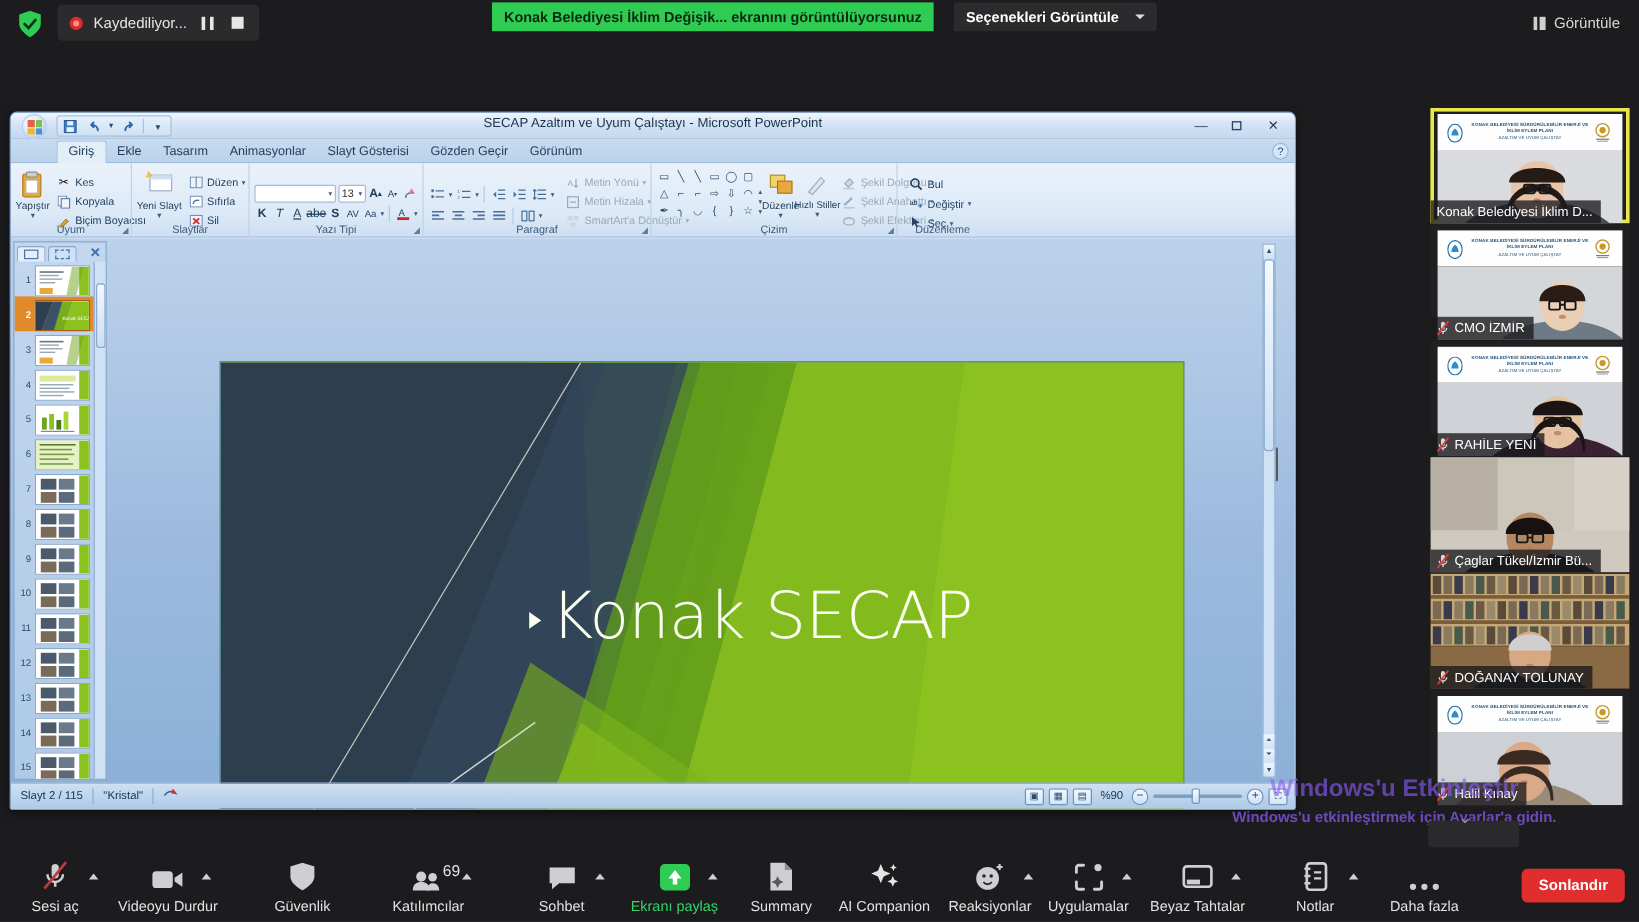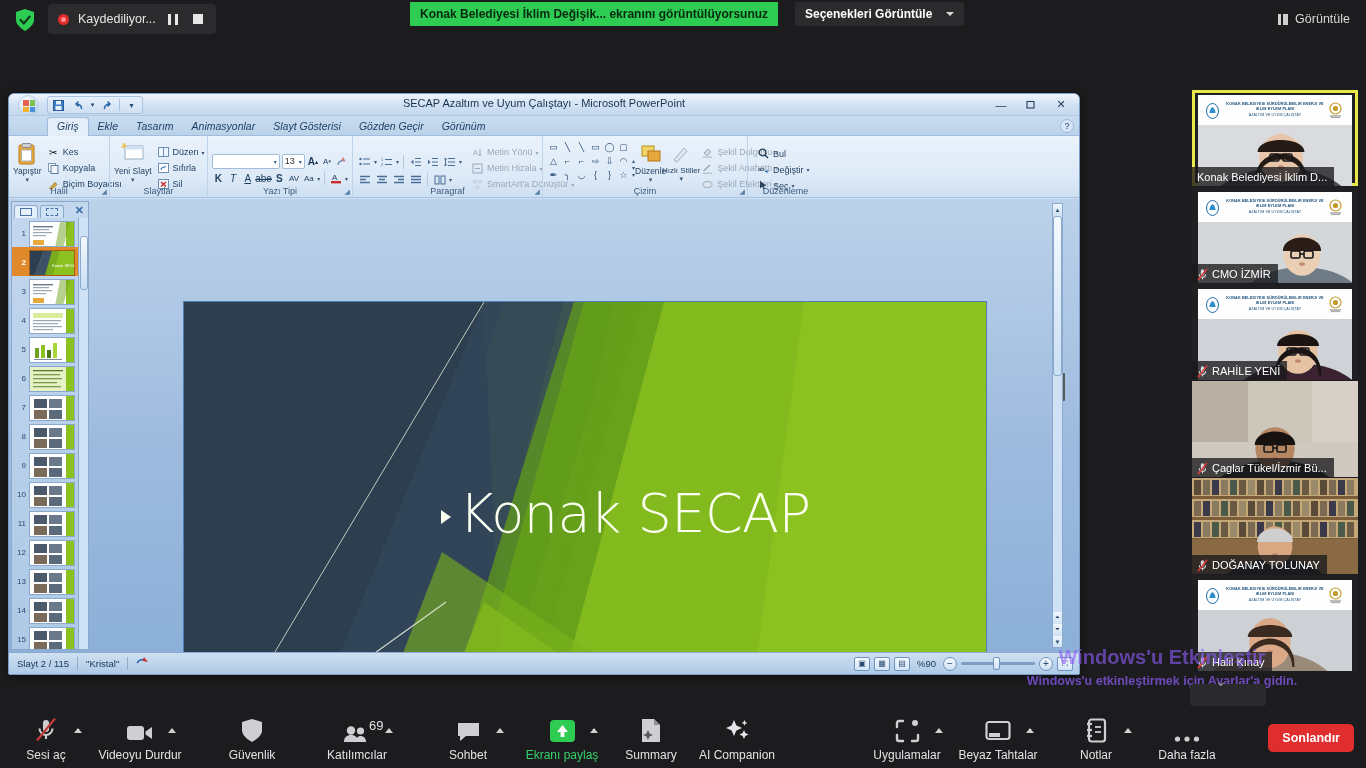--- a/index.html
+++ b/index.html
@@ -100,21 +100,21 @@
   }
   #win-ctrls { position:absolute; right:4px; top:1px; display:flex; gap:2px; }
   .win-btn { width:28px; height:19px; display:flex; align-items:center; justify-content:center;
     font-size:11px; color:#27405c; cursor:pointer; border-radius:2px; }
 
   #ribbon-tabs {
     height: 20px; background: linear-gradient(#c9dcf0,#bad2ea);
     display:flex; align-items:flex-end; padding-left: 38px; position:relative;
     border-bottom:1px solid #9fbdde;
   }
-  .rtab { font-size:10.5px; color:#1d3c5c; padding: 2px 9px 3px; cursor:pointer; white-space:nowrap;font-style:italic; }
+  .rtab { font-size:10.5px; color:#1d3c5c; padding: 2px 9px 3px; cursor:pointer; white-space:nowrap; }
   .rtab.active { background:#e3eef9; border:1px solid #9fbdde; border-bottom:none;
     border-radius:3px 3px 0 0; padding: 2px 9px 4px; margin-bottom:-1px; }
   #help-ico { position:absolute; right:5px; bottom:2px; width:14px; height:14px; border-radius:50%;
     background:#d6e6f6; border:1px solid #9dbada; font-size:9px; color:#2a4a73;
     display:flex; align-items:center; justify-content:center; cursor:pointer; }
 
   #ribbon-body {
     height: 62px; background: linear-gradient(#eaf2fb,#dce9f7 70%,#cddff1);
     border-bottom:1px solid #a9c4e1; display:flex; position:relative;
   }
@@ -388,21 +388,21 @@
         </div>
         <div class="smallbtn">
           <span class="si">
             <svg width="11" height="11" viewBox="0 0 11 11">
                 <path d="M1.5 9.5 L7 3.5 L9 5.5 L3.5 10.5 Z" fill="#d9a33c" stroke="#9a6e16" stroke-width=".7"></path>
               </svg>
           </span>
           <span class="st">Biçim Boyacısı</span>
         </div>
       </div>
-      <span class="glabel">Halil</span>
+      <span class="glabel">Uyum</span>
       <span class="gdial">◢</span>
     </div>
 
     <div class="rgroup" style="width:98px;">
       <div class="bigbtn" style="width:40px;">
         <span class="bi">
           <svg width="26" height="24" viewBox="0 0 26 24">
               <rect x="5" y="4" width="18" height="13" fill="#fff" stroke="#9aaec5"></rect>
               <rect x="5" y="4" width="18" height="3.5" fill="#cfe0f2"></rect>
               <path d="M4 2 l2.5 2.5M1.5 5 h4M3.5 1 v4" stroke="#e8c24a" stroke-width="1.4"></path>
@@ -1321,20 +1321,33 @@
     <div class="zitem" style="position: absolute; left: 695px; width: 84px; top: 2px;">
       <span class="zicon">
         <svg width="27" height="25" viewBox="0 0 27 25">
           <path d="M10 2 l2.4 5.6 L18 10 l-5.6 2.4 L10 18 l-2.4-5.6 L2 10 l5.6-2.4z" fill="#e4e4e6"></path>
           <path d="M20 12 l1.4 3.1 L24.5 16.5 l-3.1 1.4 L20 21 l-1.4-3.1 L15.5 16.5 l3.1-1.4z" fill="#e4e4e6"></path>
           <path d="M20.5 2 l.9 2 2 .9 -2 .9 -.9 2 -.9-2 -2-.9 2-.9z" fill="#e4e4e6"></path>
         </svg>
       </span>
       <span class="zlabel">AI Companion</span>
     </div>
+    <div class="zitem" style="position: absolute; left: 783px; width: 84px; top: 2px;">
+      <span class="zicon">
+        <svg width="26" height="24" viewBox="0 0 26 24">
+          <circle cx="11" cy="13" r="9.5" fill="#cfcfd2"></circle>
+          <circle cx="8" cy="11" r="1.5" fill="#2a2a2c"></circle>
+          <circle cx="14" cy="11" r="1.5" fill="#2a2a2c"></circle>
+          <path d="M7.5 16 C9.5 18.5 12.5 18.5 14.5 16" stroke="#2a2a2c" stroke-width="1.5" fill="none"></path>
+          <path d="M21 1 v5M18.5 3.5 h5" stroke="#cfcfd2" stroke-width="1.8"></path>
+        </svg>
+      </span>
+      <span class="zlabel">Reaksiyonlar</span>
+      <span class="caret" style="right:6px;"></span>
+    </div>
     <div class="zitem" style="position: absolute; left: 865px; width: 84px; top: 2px;">
       <span class="zicon">
         <svg width="25" height="24" viewBox="0 0 25 24">
           <path d="M8 2 H4 a2 2 0 0 0-2 2 v4" stroke="#cfcfd2" stroke-width="2.4" fill="none" stroke-linecap="round"></path>
           <path d="M2 16 v4 a2 2 0 0 0 2 2 h4" stroke="#cfcfd2" stroke-width="2.4" fill="none" stroke-linecap="round"></path>
           <path d="M17 22 h4 a2 2 0 0 0 2-2 v-4" stroke="#cfcfd2" stroke-width="2.4" fill="none" stroke-linecap="round"></path>
           <circle cx="20" cy="4" r="3" fill="#cfcfd2"></circle>
         </svg>
       </span>
       <span class="zlabel">Uygulamalar</span>

